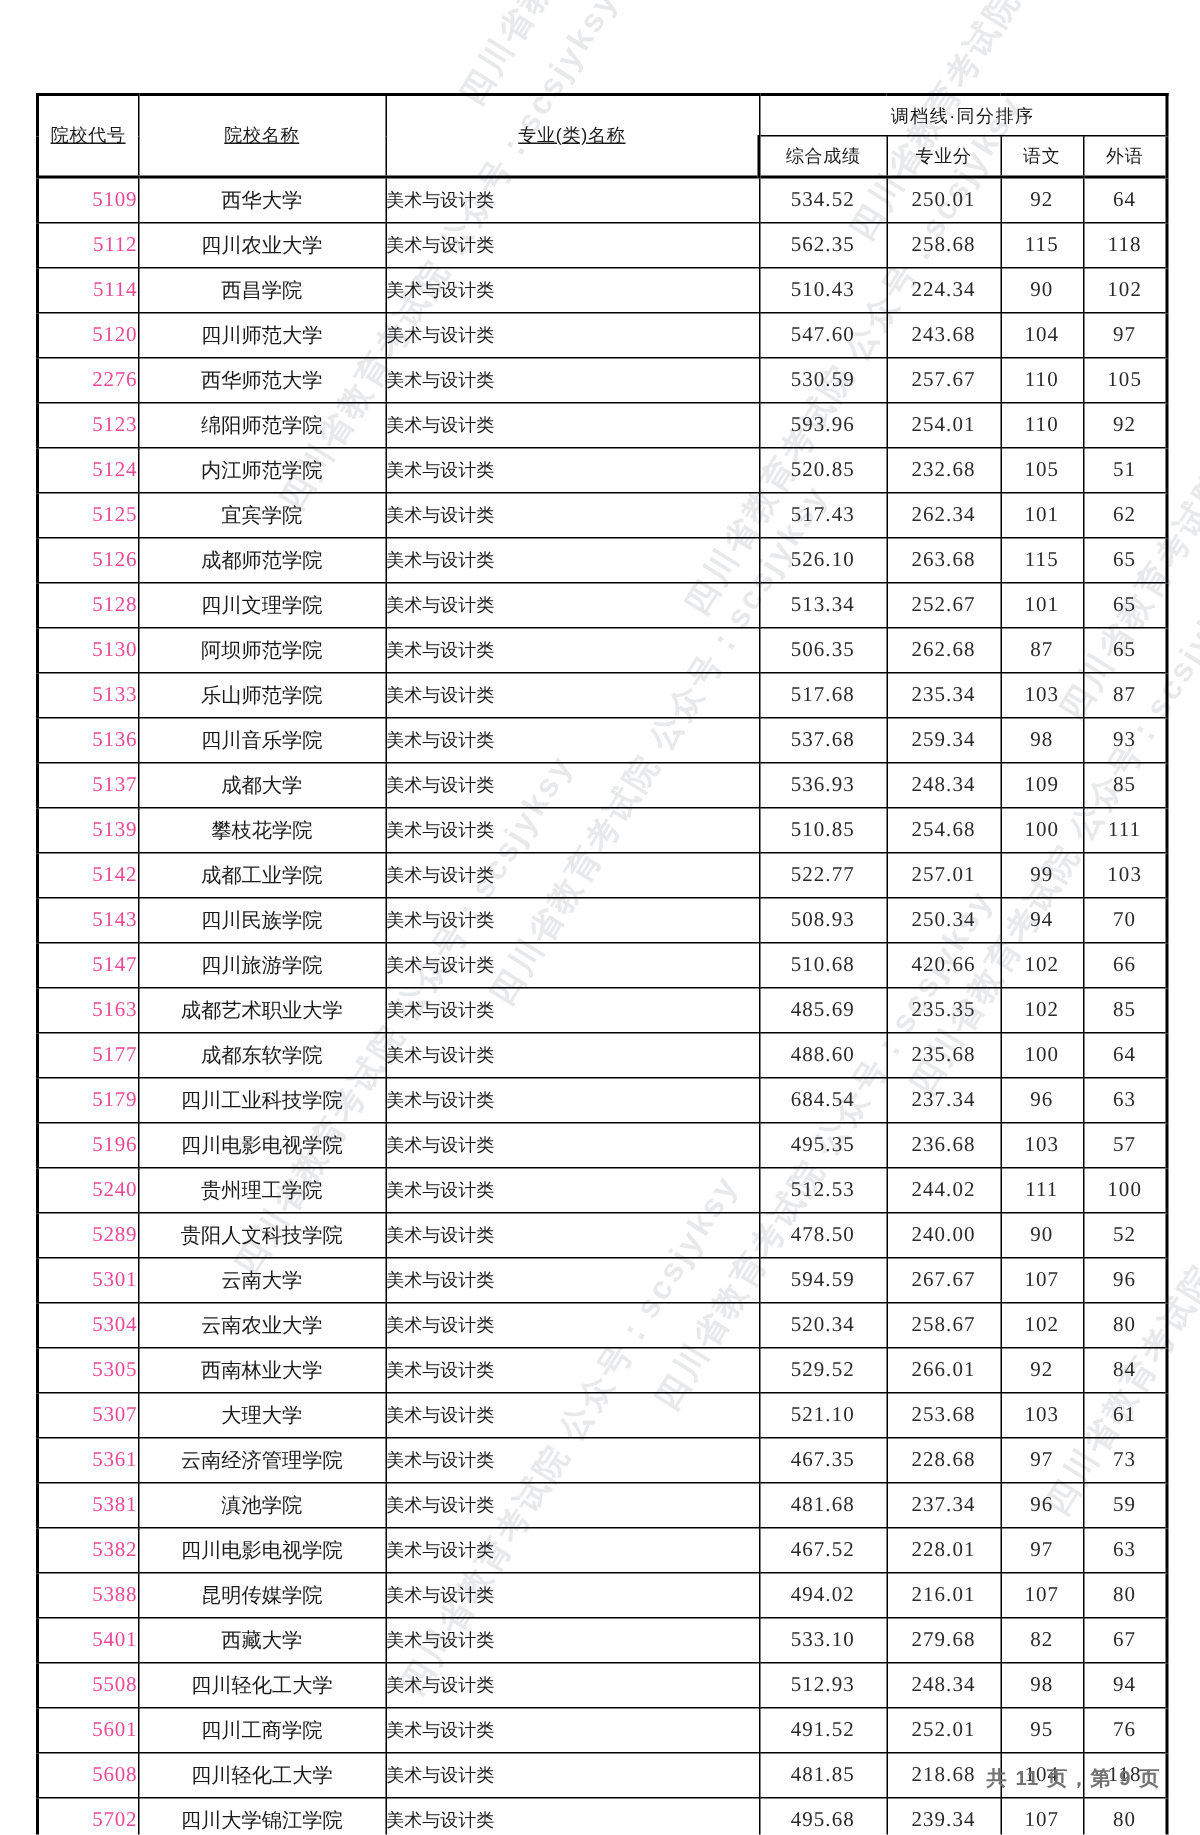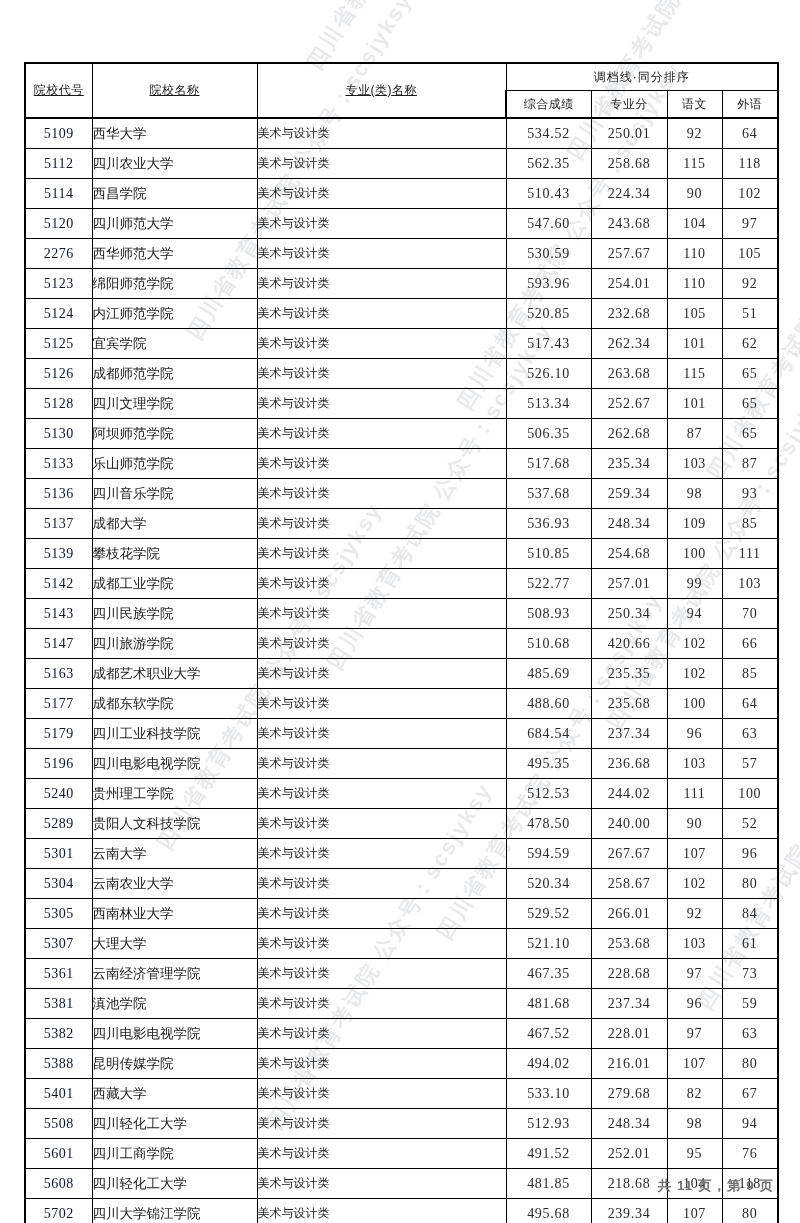--- a/index.html
+++ b/index.html
@@ -113,27 +113,27 @@
     letter-spacing: 1px;
   }
 
   
   tbody td {
     height: 29px;
     font-size: 14px;
     vertical-align: middle;
   }
   td.code {
+    text-align: right;
+    font-family: "Liberation Serif", serif;
+    color: #ec4899;
+    letter-spacing: 0.5px;
+  }
+  td.uni-name {
     text-align: center;
-    font-family: "Liberation Serif", serif;
-    color: #0f172a;
-    letter-spacing: 0.5px;
-  }
-  td.uni-name {
-    text-align: left;
     padding-left: 7px;
     font-family: "Liberation Sans", "DejaVu Sans", sans-serif;
     font-size: 13.5px;
   }
   td.major {
     text-align: left;
     padding-left: 7px;
     font-family: "Liberation Sans", "DejaVu Sans", sans-serif;
     font-size: 12px;
   }

